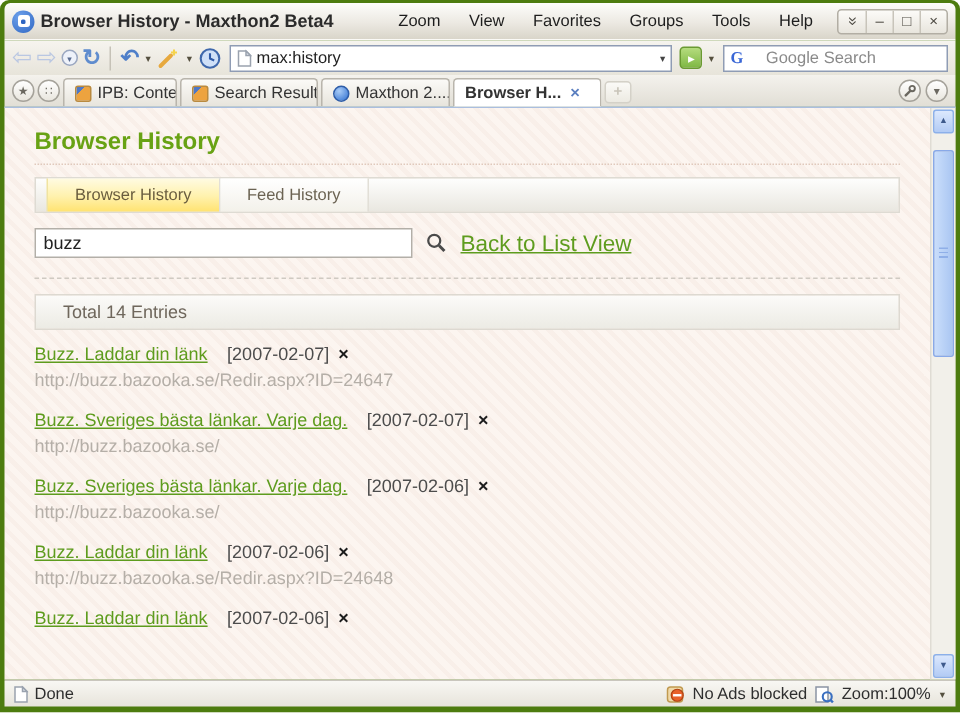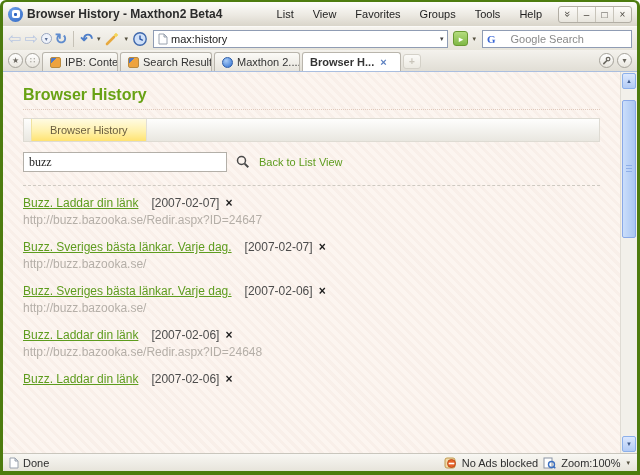--- a/index.html
+++ b/index.html
@@ -88,23 +88,23 @@
   .dotted-div { border-bottom:1px dotted #e0c9bc; margin-bottom:8px; }
 
   .view-tabs { height:24px; border:1px solid #dedbd3; display:flex; align-items:stretch;
     background:linear-gradient(180deg,#fefefd,#e9e7e0); padding-left:7px; }
   .view-tab { display:flex; align-items:center; padding:0 18px; font-size:11px; color:#6b6353;
     border-right:1px solid #e2dfd7; background:linear-gradient(180deg,#ffffff,#f3f1ea); }
   .view-tab.active { background:linear-gradient(180deg,#fffbe2 0%,#fff1ac 55%,#ffe372 100%);
     border-left:1px solid #f0e3a0; color:#6a5d3f; }
 
   .search-row { margin-top:10px; display:flex; align-items:center; gap:9px; }
-  .hist-search { width:204px; height:20px; border:1px solid #b3afa8; font-size:12px;
-    padding:2px 5px; color:#222; font-family:Liberation Serif, serif; outline:none; }
-  .green-link { color:#5e9c1e; font-size:11px; cursor:pointer; }
+  .hist-search { width:252px; height:20px; border:1px solid #b3afa8; font-size:12px;
+    padding:2px 5px; color:#222; font-family:Liberation Sans, sans-serif; outline:none; }
+  .green-link { color:#5e9c1e; font-size:15px; text-decoration:underline; cursor:pointer; }
 
   .dashed-div { border-bottom:1px dashed #cfcac2; margin:13px 0 10px 0; }
 
   .total-bar { height:24px; border:1px solid #ddd9d1; display:flex; align-items:center;
     padding-left:18px; font-size:12px; color:#6f675c;
     background:linear-gradient(180deg,#fcfbf9,#ecebe4); }
 
   .entries { margin-top:9px; }
   .entry { margin-bottom:12px; }
   .entry-top { font-size:12px; line-height:15px; }
@@ -139,21 +139,21 @@
 <div class="window">
 
   <div class="titlebar">
     <span class="mx-logo">
         <span class="inner">
           <span class="dot"></span>
         </span>
       </span>
     <span class="title-text">Browser History - Maxthon2 Beta4</span>
     <div class="menubar">
-      <span class="menu-item">List</span>
+      <span class="menu-item">Zoom</span>
       <span class="menu-item">View</span>
       <span class="menu-item">Favorites</span>
       <span class="menu-item">Groups</span>
       <span class="menu-item">Tools</span>
       <span class="menu-item">Help</span>
     </div>
     <div class="win-controls">
       <span class="win-btn">
           <span class="rot90">»</span>
         </span>
@@ -238,35 +238,39 @@
     </div>
   </div>
 
   <div class="content">
     <div class="main">
       <div class="page-title">Browser History</div>
       <div class="dotted-div"></div>
 
       <div class="view-tabs">
         <div class="view-tab active">Browser History</div>
+        <div class="view-tab">Feed History</div>
       </div>
 
       <div class="search-row">
         <input class="hist-search" value="buzz" style="">
         <span>
           <svg width="14" height="14" viewBox="0 0 14 14">
             <circle cx="5.5" cy="5.5" r="4" fill="none" stroke="#4a4a4a" stroke-width="1.5"></circle>
             <path d="M8.7 8.7 L12.3 12.3" stroke="#4a4a4a" stroke-width="2"></path>
           </svg>
         </span>
         <a class="green-link">Back to List View</a>
       </div>
 
       <div class="dashed-div"></div>
 
+      <div class="total-bar">
+        <span>Total 14 Entries</span>
+      </div>
 
       <div class="entries">
   <div class="entry">
     <div class="entry-top">
       <a class="entry-link">Buzz. Laddar din länk</a><span class="entry-date">[2007-02-07]</span><span class="entry-del">×</span>
     </div>
     <div class="entry-url">http://buzz.bazooka.se/Redir.aspx?ID=24647</div>
   </div>
 
 

